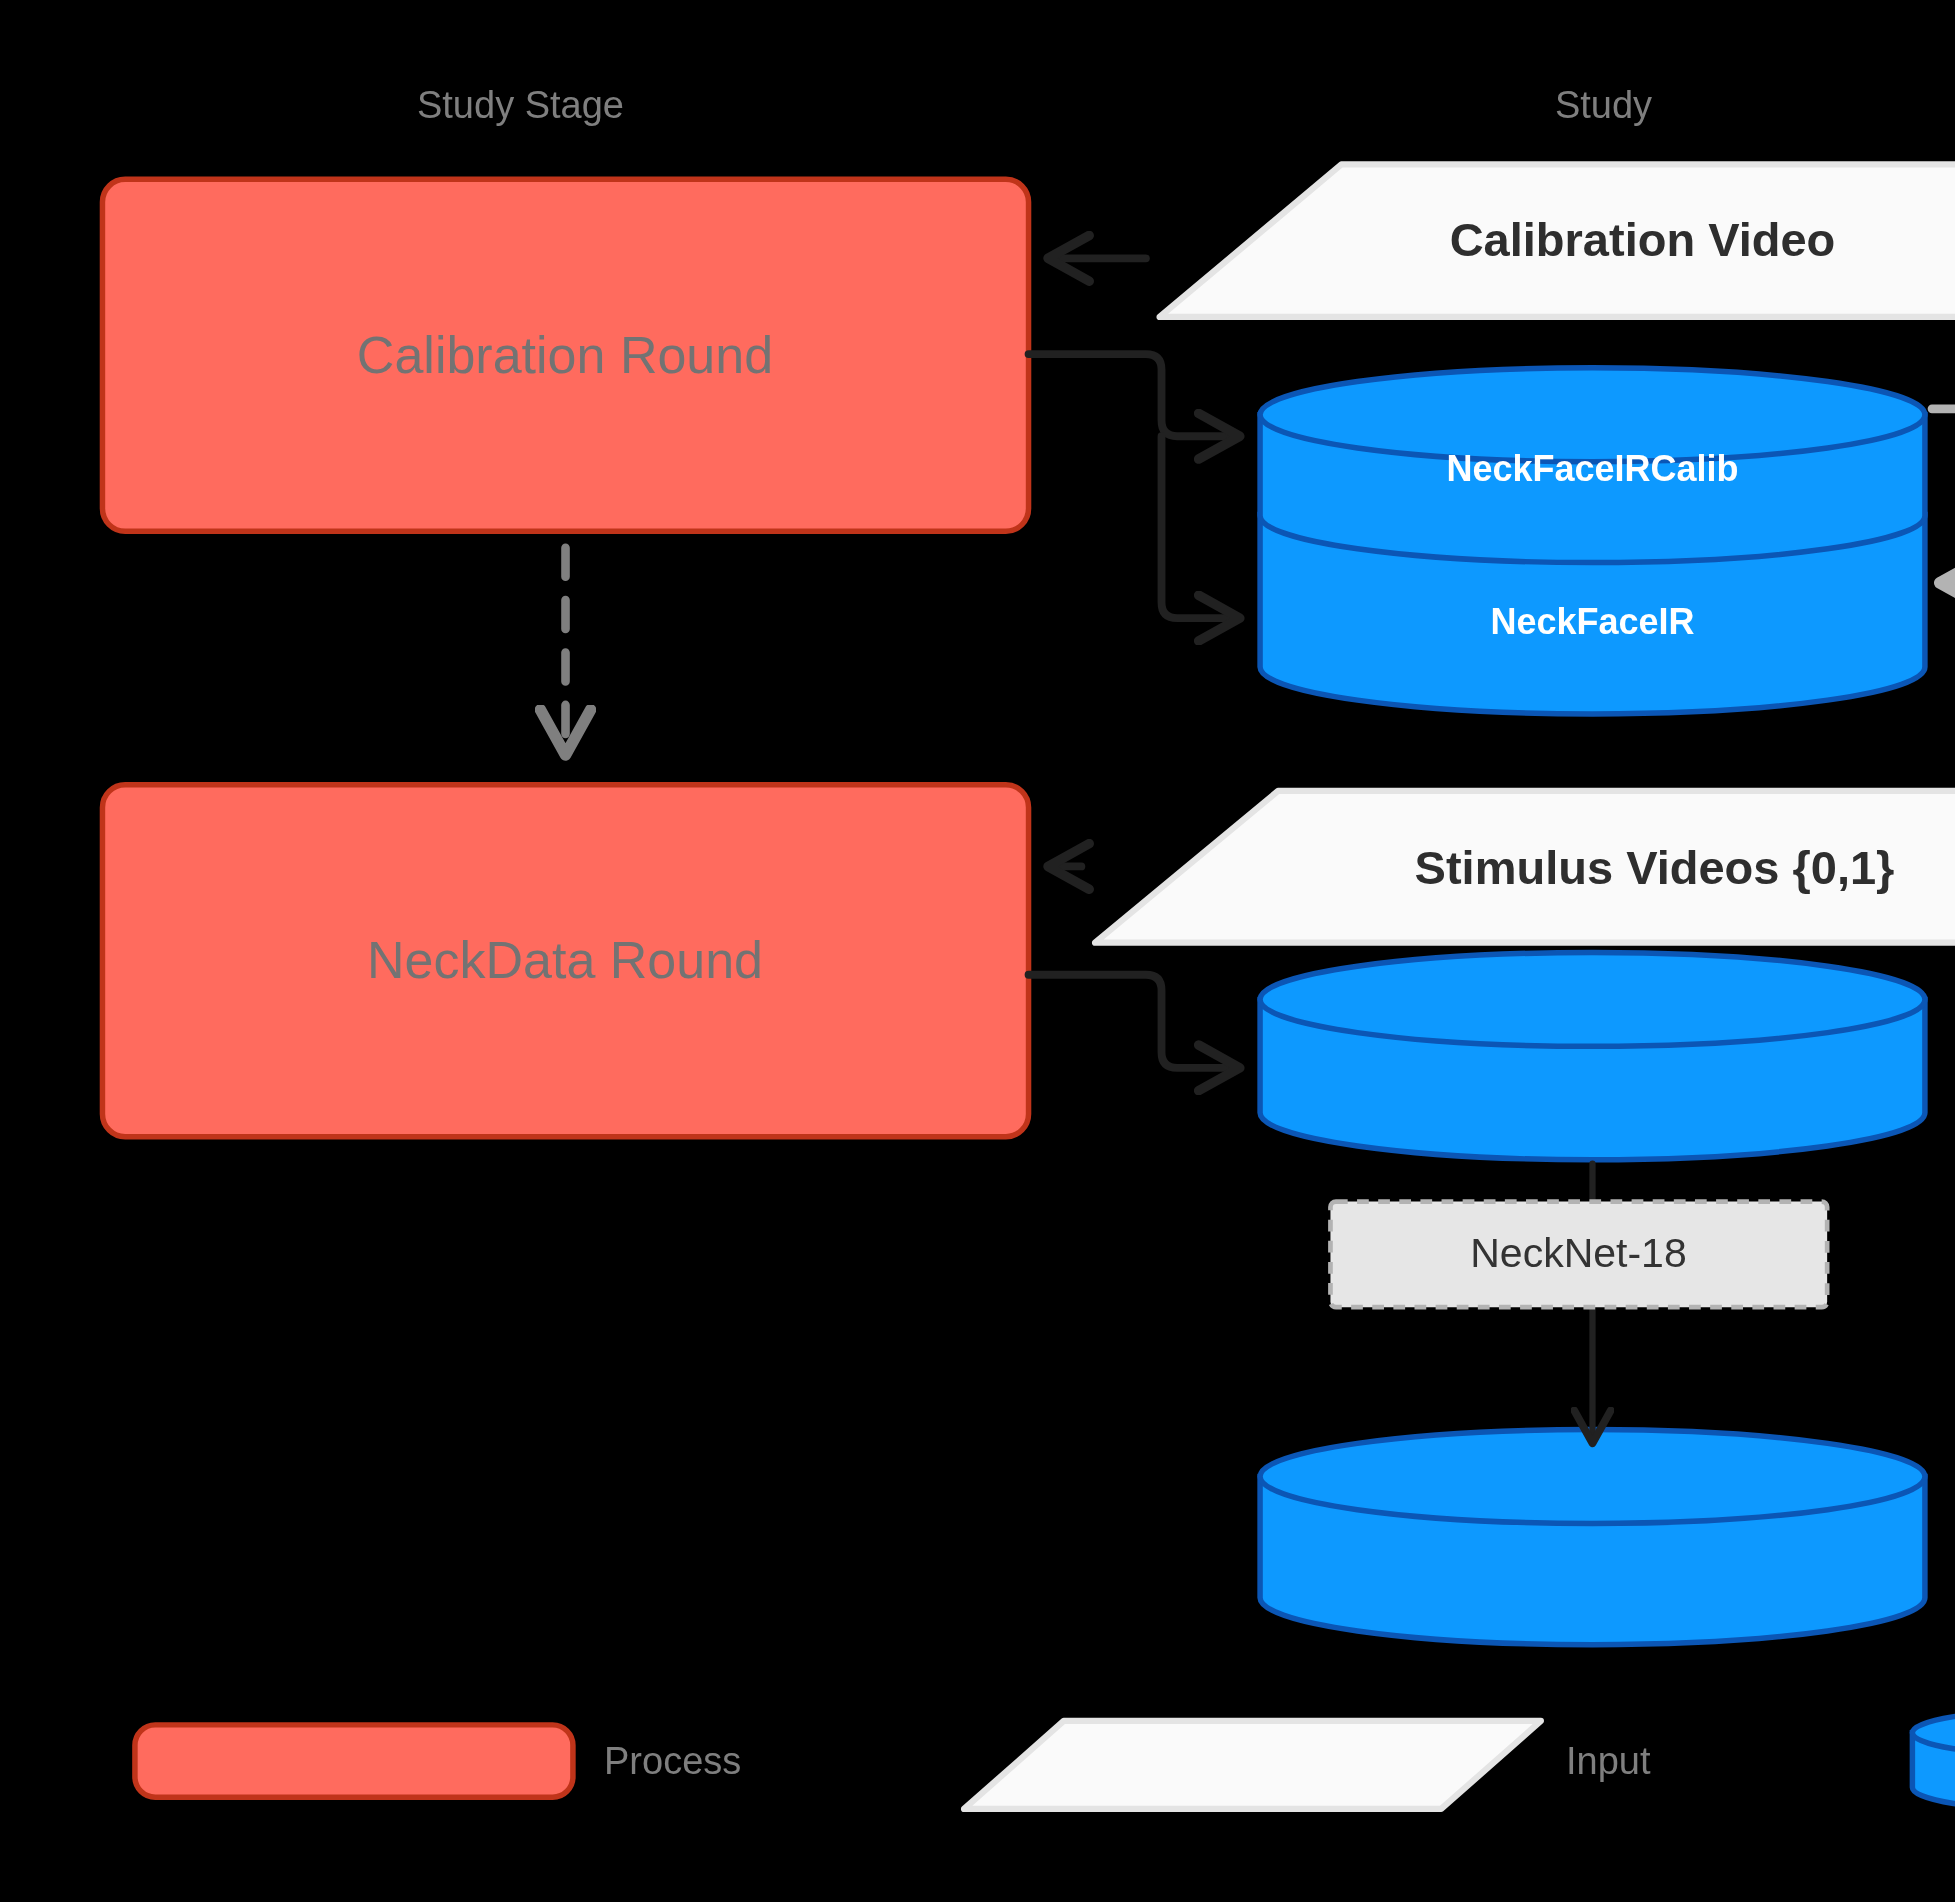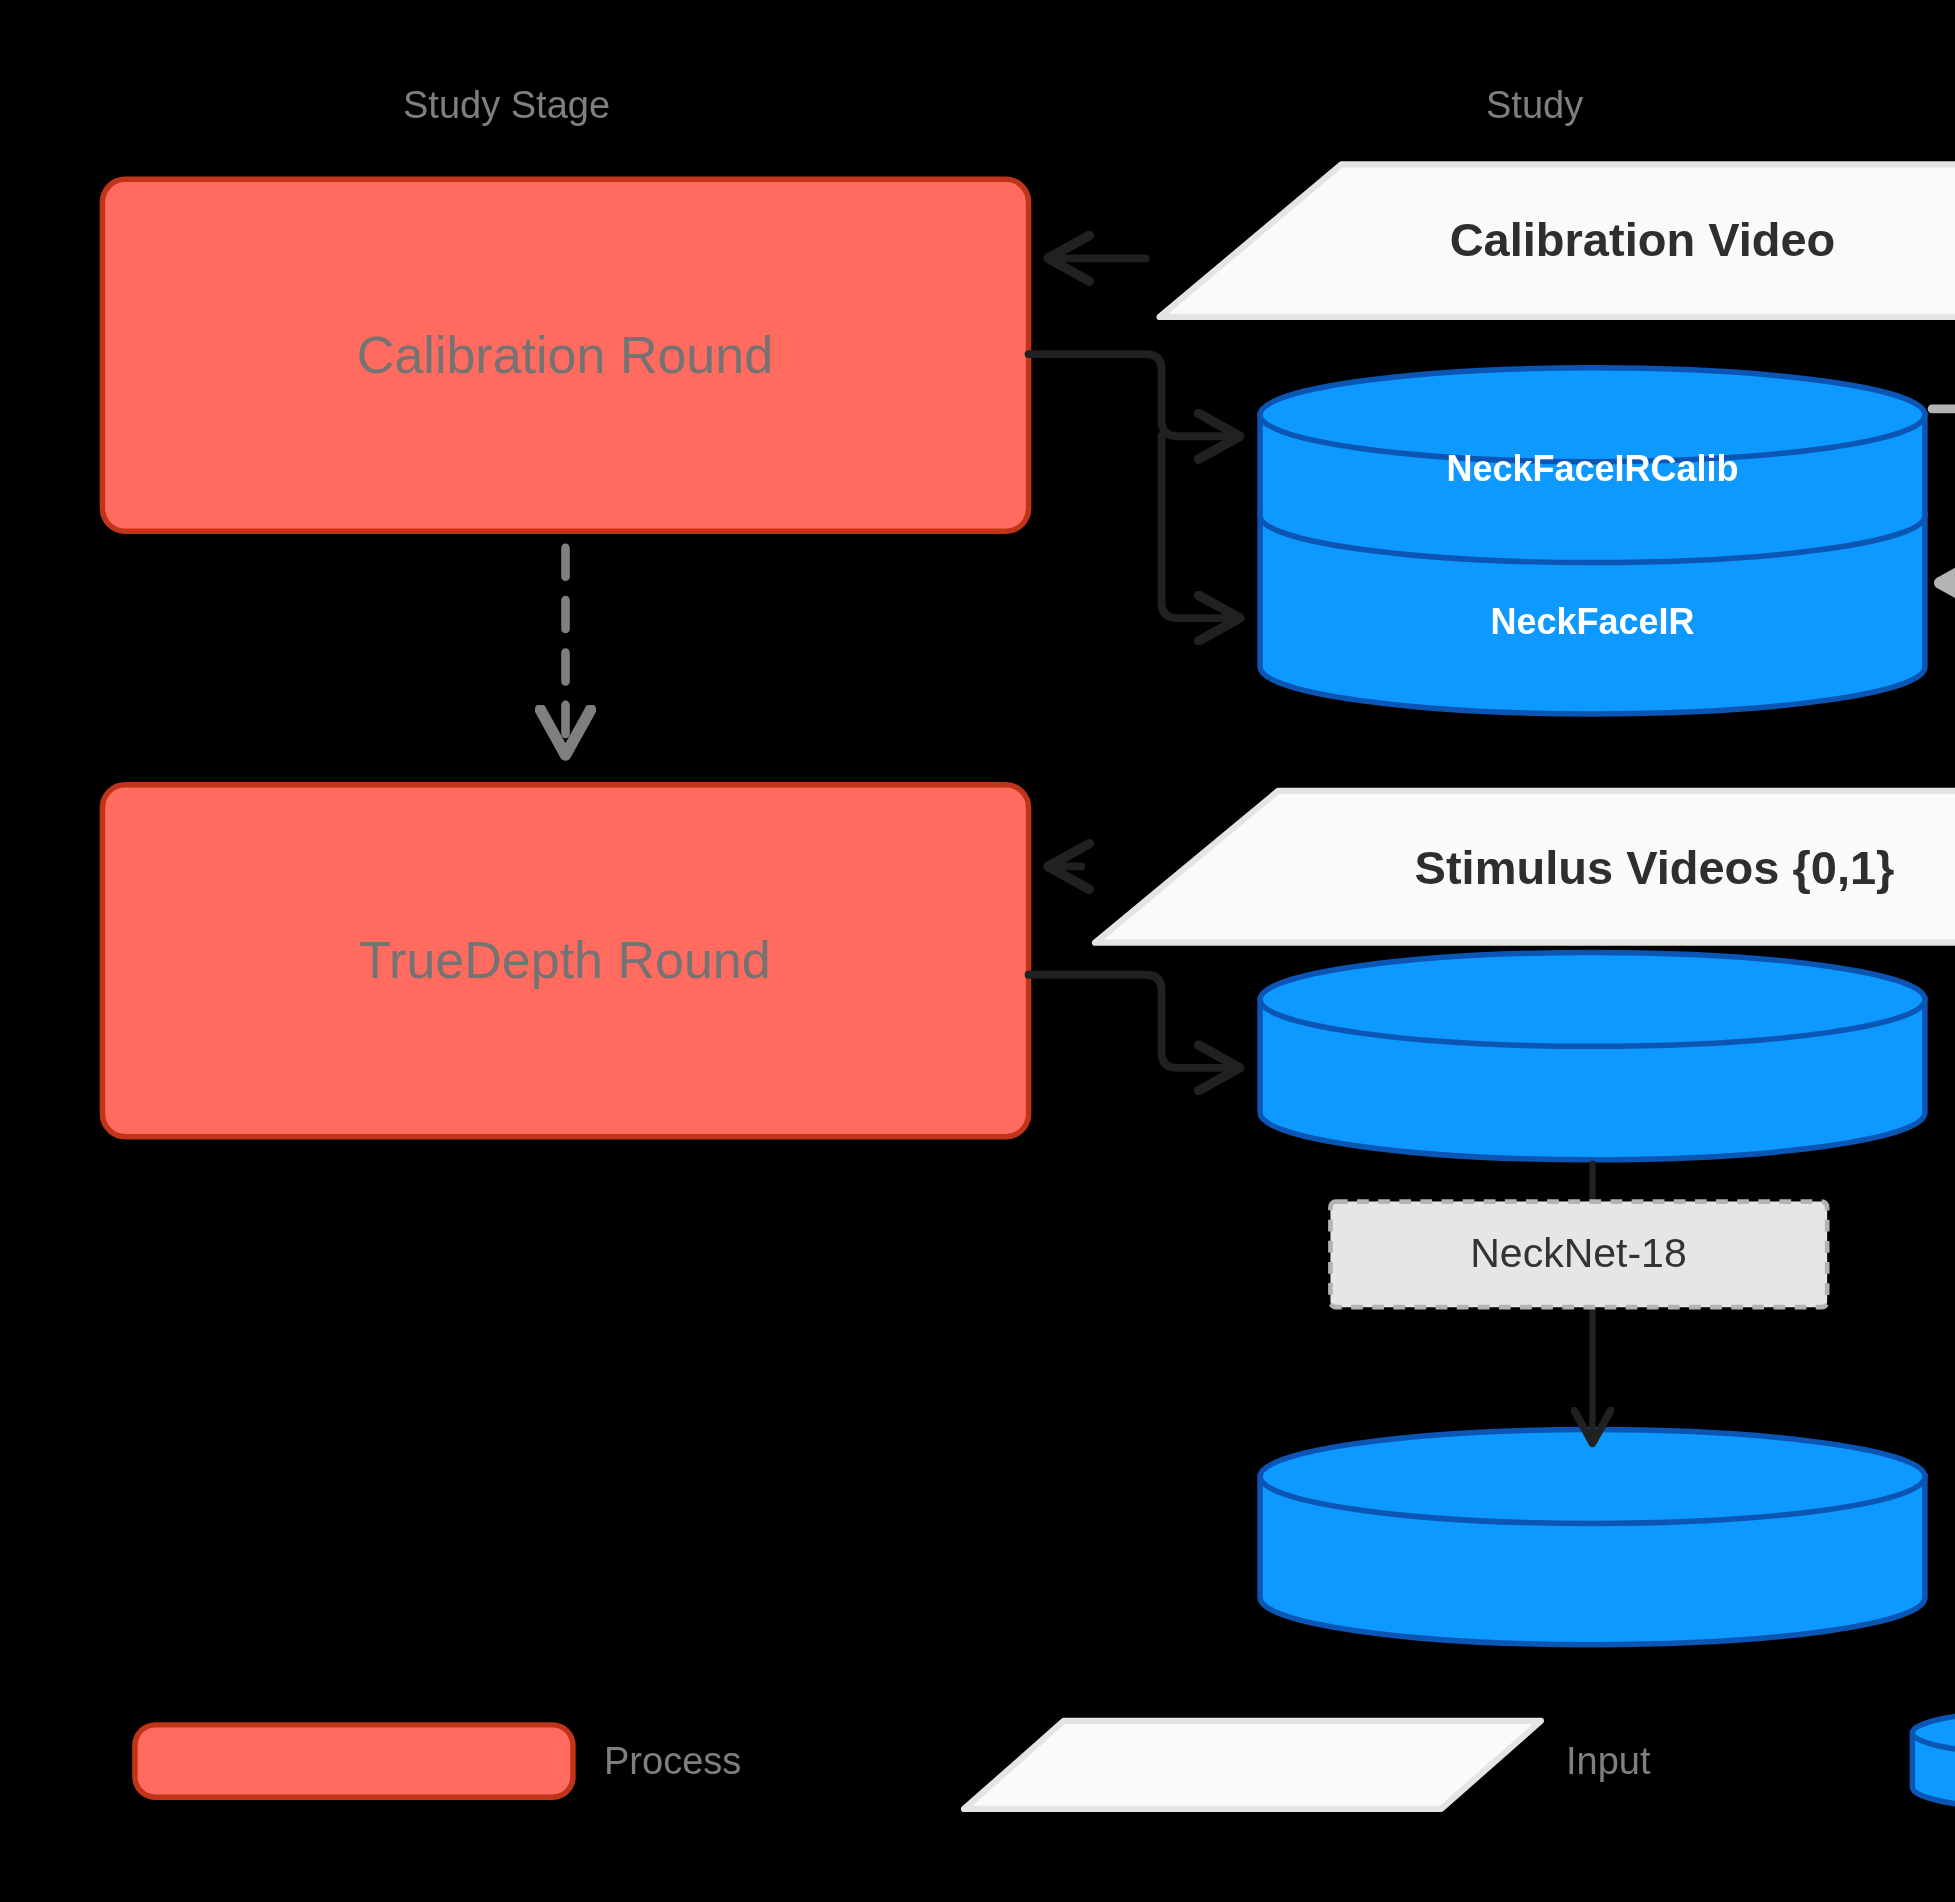--- a/index.html
+++ b/index.html
@@ -27,21 +27,21 @@
     width: 2623px;
     height: 1903px;
     overflow: visible;
   }
   .col-header {
     position: absolute;
     color: #7f7f7f;
     font-size: 38px;
     font-weight: 400;
     white-space: nowrap;
-    text-align: left;
+    text-align: center;
   }
   .node-label {
     position: absolute;
     display: flex;
     align-items: center;
     justify-content: center;
     text-align: center;
     white-space: nowrap;
     pointer-events: none;
   }
@@ -154,21 +154,21 @@
   </svg>
 
   <div class="node-label proc-label" style="left:102px; top:179px; width:926px; height:352px;">Calibration Round</div>
 
   <div class="node-label io-label" style="left:1173px; top:188px; width:939px; height:102px;">Calibration Video</div>
 
   <div class="node-label data-label" style="left:1260px; top:426px; width:665px; height:86px;">NeckFaceIRCalib</div>
 
   <div class="node-label data-label" style="left:1260px; top:579px; width:665px; height:86px;">NeckFaceIR</div>
 
-  <div class="node-label proc-label" style="left:102px; top:784px; width:926px; height:352px;">TrueDepth Round</div>
+  <div class="node-label proc-label" style="left:102px; top:784px; width:926px; height:352px;">NeckData Round</div>
 
   <div class="node-label io-label" style="left:1107px; top:816px; width:1095px; height:102px;">Stimulus Videos {0,1}</div>
 
 
   <div class="node-label model-label" style="left:1330px; top:1201px; width:497px; height:106px;">
     <span>NeckNet-18</span>
   </div>
 
 
   <div class="legend-label" style="left:604px; top:1730px; height:63px;">Process</div>

